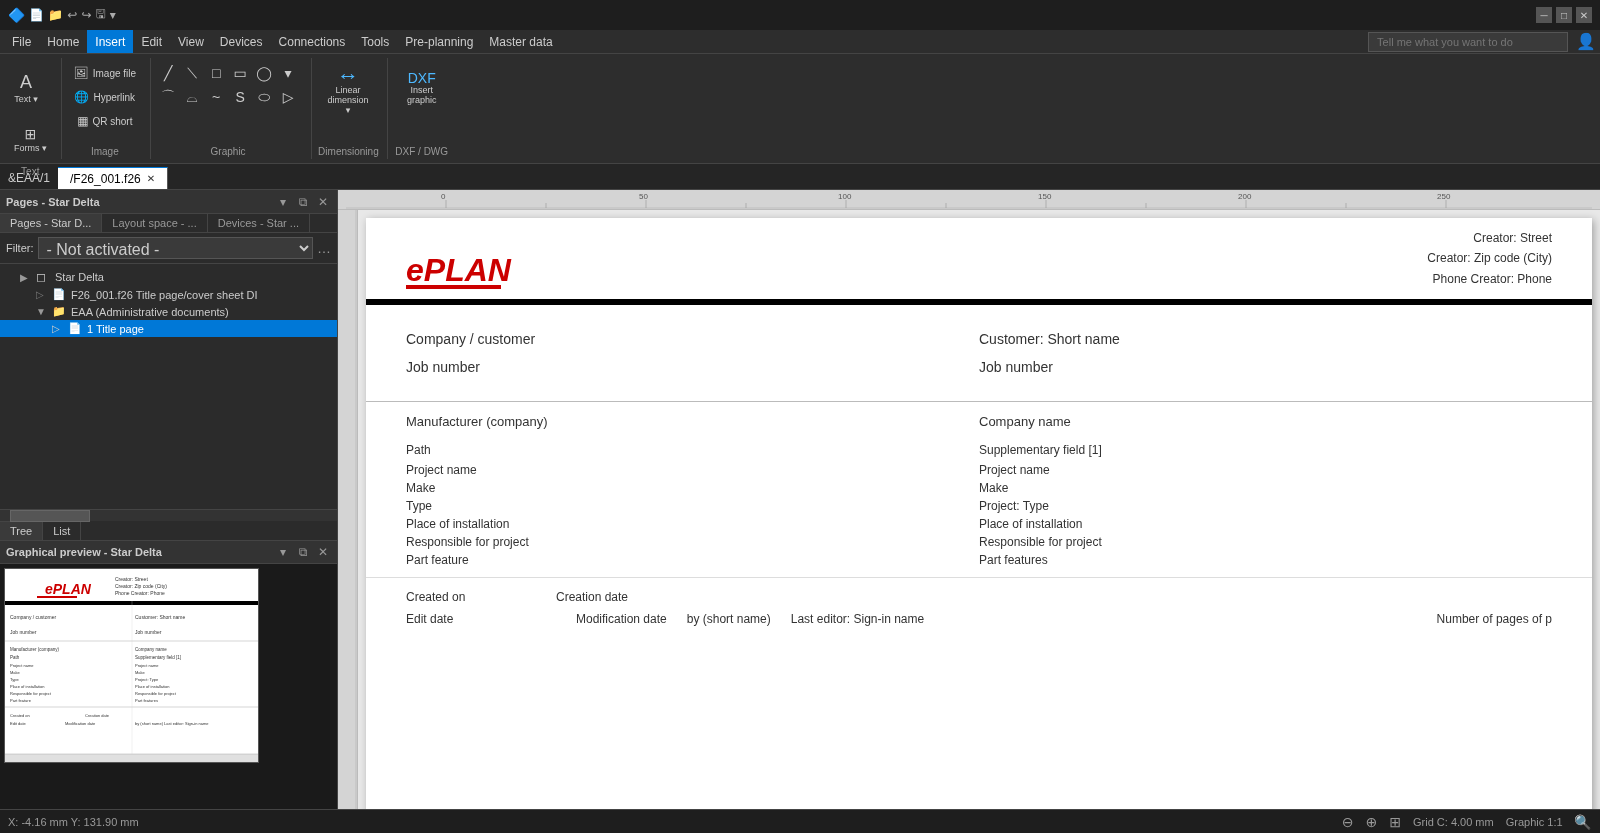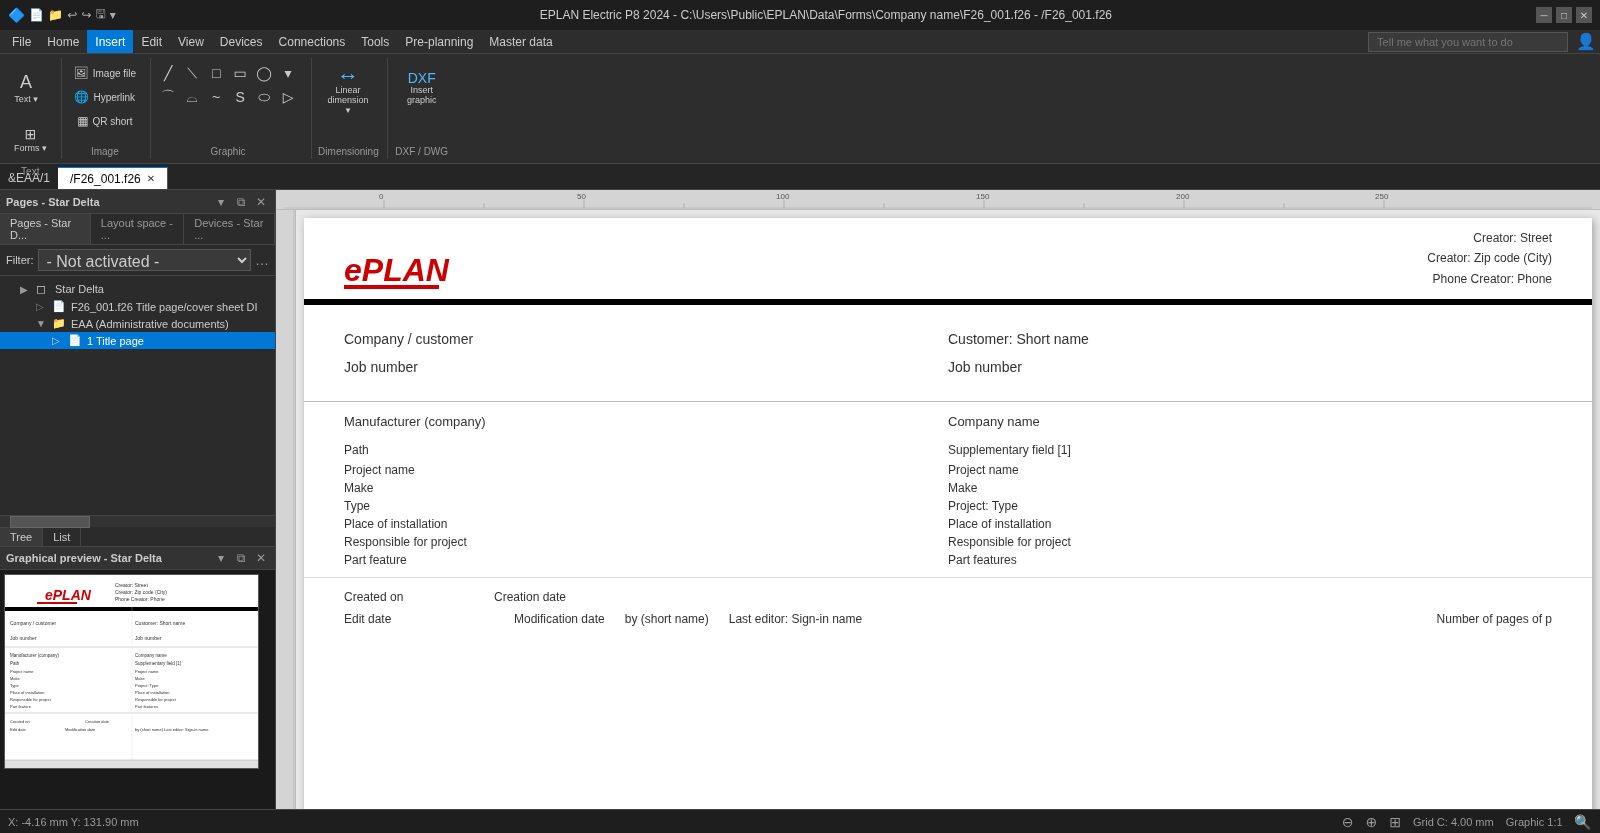--- a/index.html
+++ b/index.html
@@ -34,21 +34,21 @@
     .breadcrumb { color: #ccc; font-size: 12px; padding: 4px 8px; cursor: pointer; }
     .tab { background: #3a3a3a; color: #ccc; padding: 4px 12px; font-size: 12px; cursor: pointer; border-top: 1px solid #555; border-right: 1px solid #555; display: flex; align-items: center; gap: 6px; height: 22px; }
     .tab.active { background: #fff; color: #000; border-top: 1px solid #0078d7; }
     .tab-close { font-size: 10px; color: #888; cursor: pointer; }
     .tab.active .tab-close { color: #333; }
 
     
     .main-layout { display: flex; height: calc(833px - 30px - 24px - 110px - 26px - 24px); }
 
     
-    .left-panel { width: 276px; background: #2b2b2b; border-right: 1px solid #444; display: flex; flex-direction: column; flex-shrink: 0; }
+    .left-panel { width: 338px; background: #2b2b2b; border-right: 1px solid #444; display: flex; flex-direction: column; flex-shrink: 0; }
     .panel-header { background: #333; height: 24px; display: flex; align-items: center; padding: 0 6px; justify-content: space-between; border-bottom: 1px solid #444; }
     .panel-title { font-size: 11px; color: #ccc; font-weight: bold; }
     .panel-controls { display: flex; gap: 4px; }
     .panel-btn { background: none; border: none; color: #999; cursor: pointer; font-size: 12px; width: 16px; height: 16px; display: flex; align-items: center; justify-content: center; }
     .sub-tabs { display: flex; background: #2b2b2b; border-bottom: 1px solid #444; }
     .sub-tab { padding: 3px 10px; font-size: 11px; color: #999; cursor: pointer; border-right: 1px solid #444; }
     .sub-tab.active { background: #3a3a3a; color: #ccc; }
     .filter-row { padding: 4px 6px; display: flex; align-items: center; gap: 4px; border-bottom: 1px solid #444; }
     .filter-label { font-size: 11px; color: #ccc; }
     .filter-select { background: #3a3a3a; border: 1px solid #555; color: #ccc; font-size: 16px; padding: 2px 4px; flex: 1; height: 22px; }
@@ -89,21 +89,20 @@
     <span style="font-size:14px;">🔷</span>
     <span style="font-size:12px; color:#aaa; display:flex; gap:4px; align-items:center;">
       <span style="cursor:pointer;">📄</span>
       <span style="cursor:pointer;">📁</span>
       <span style="cursor:pointer;">↩</span>
       <span style="cursor:pointer;">↪</span>
       <span style="cursor:pointer;">🖫</span>
       <span style="cursor:pointer;">▾</span>
     </span>
   </div>
-  <div class="title-bar-title">EPLAN Electric P8 2024 - C:\Users\Public\EPLAN\Data\Forms\Company name\F26_001.f26 - /F26_001.f26</div>
   <div class="title-bar-controls">
     <button class="title-btn">─</button>
     <button class="title-btn">□</button>
     <button class="title-btn">✕</button>
   </div>
 </div>
 
 <div class="menu-bar">
   <span class="menu-item">File</span>
   <span class="menu-item">Home</span>

